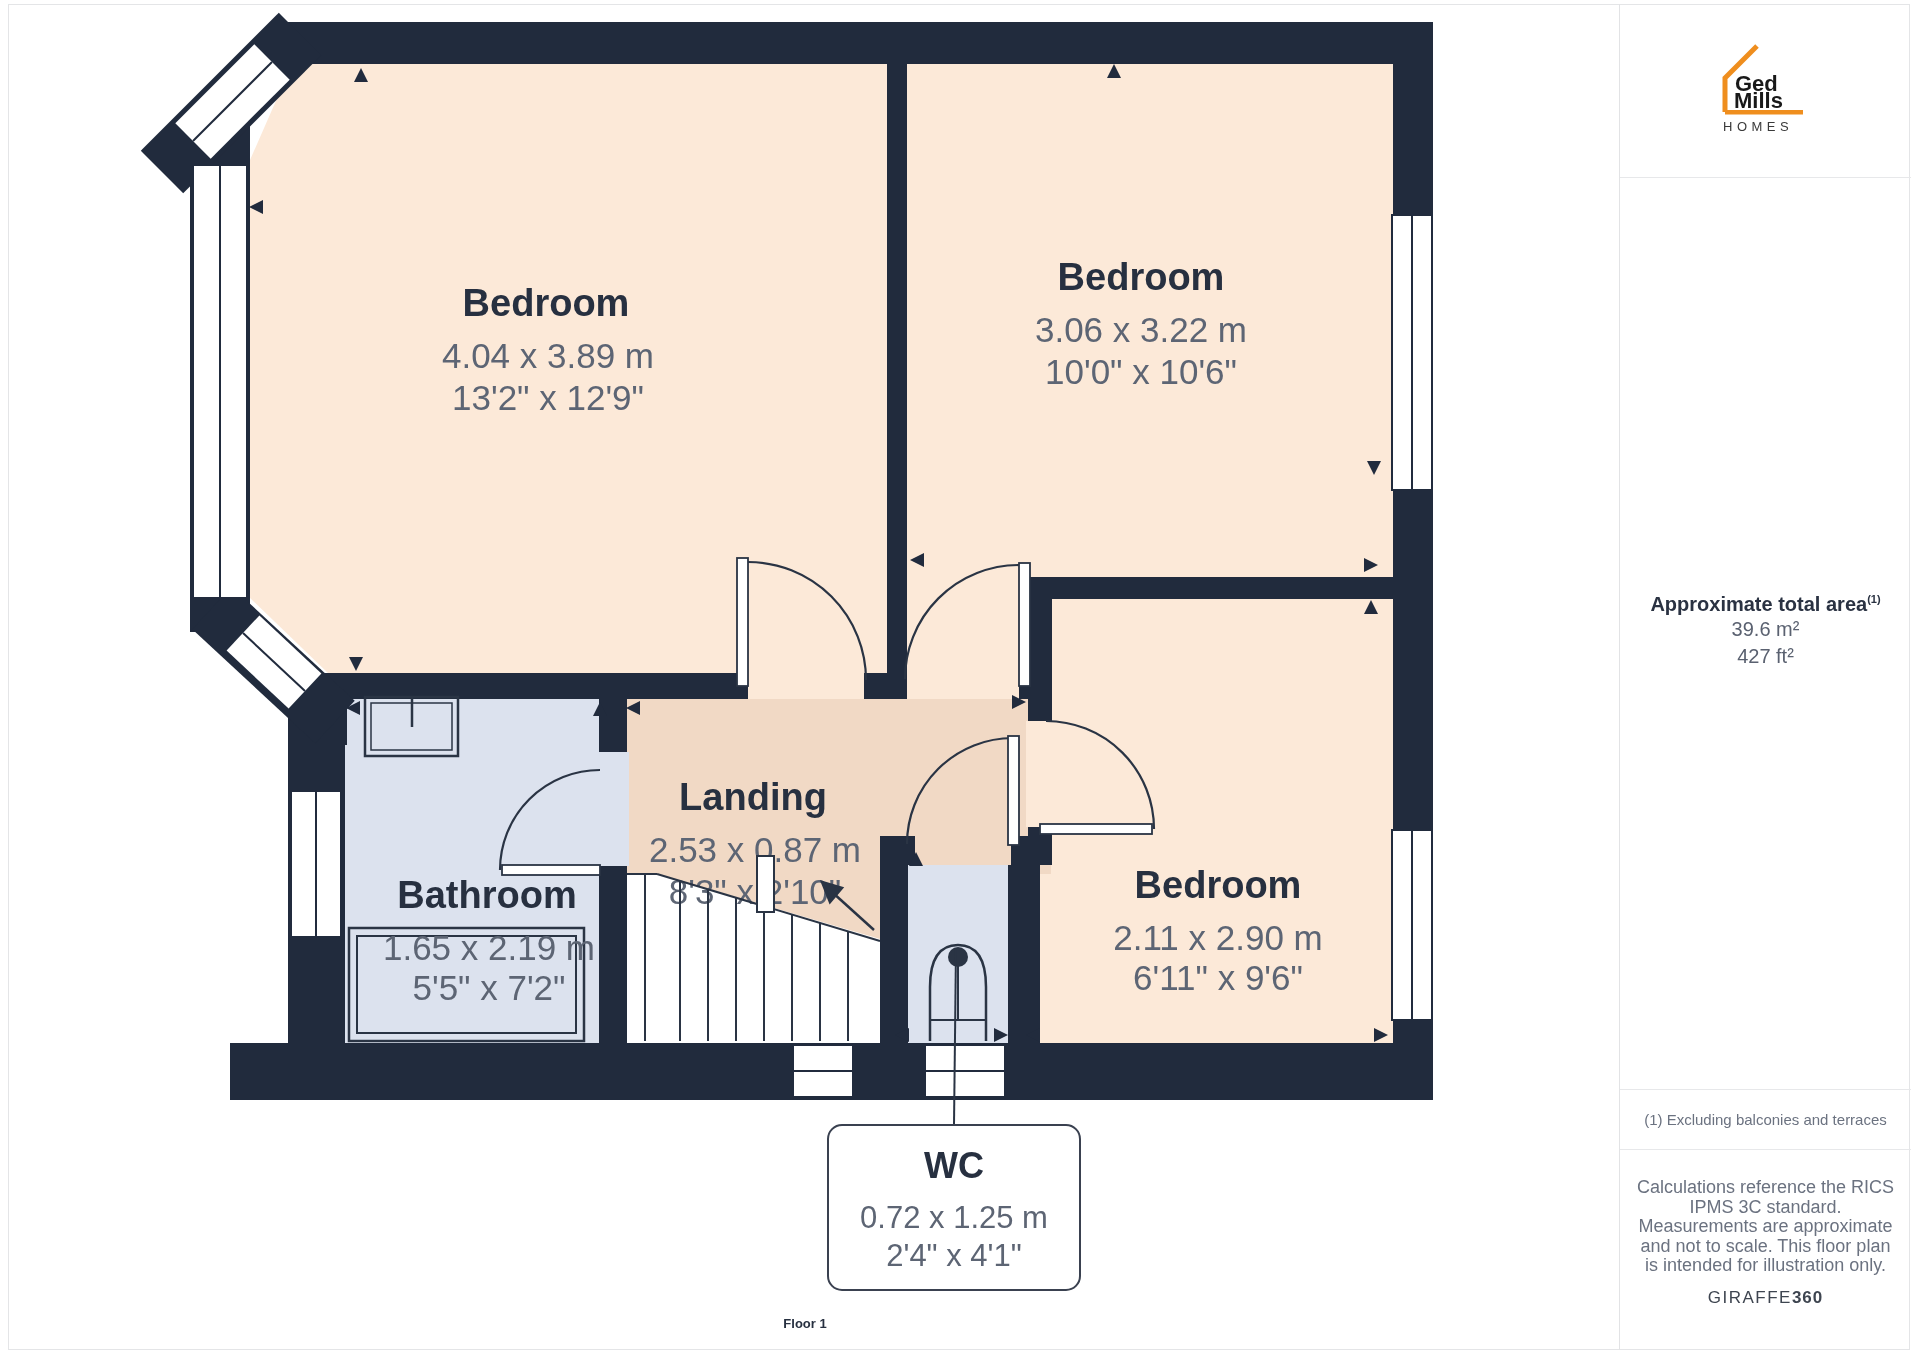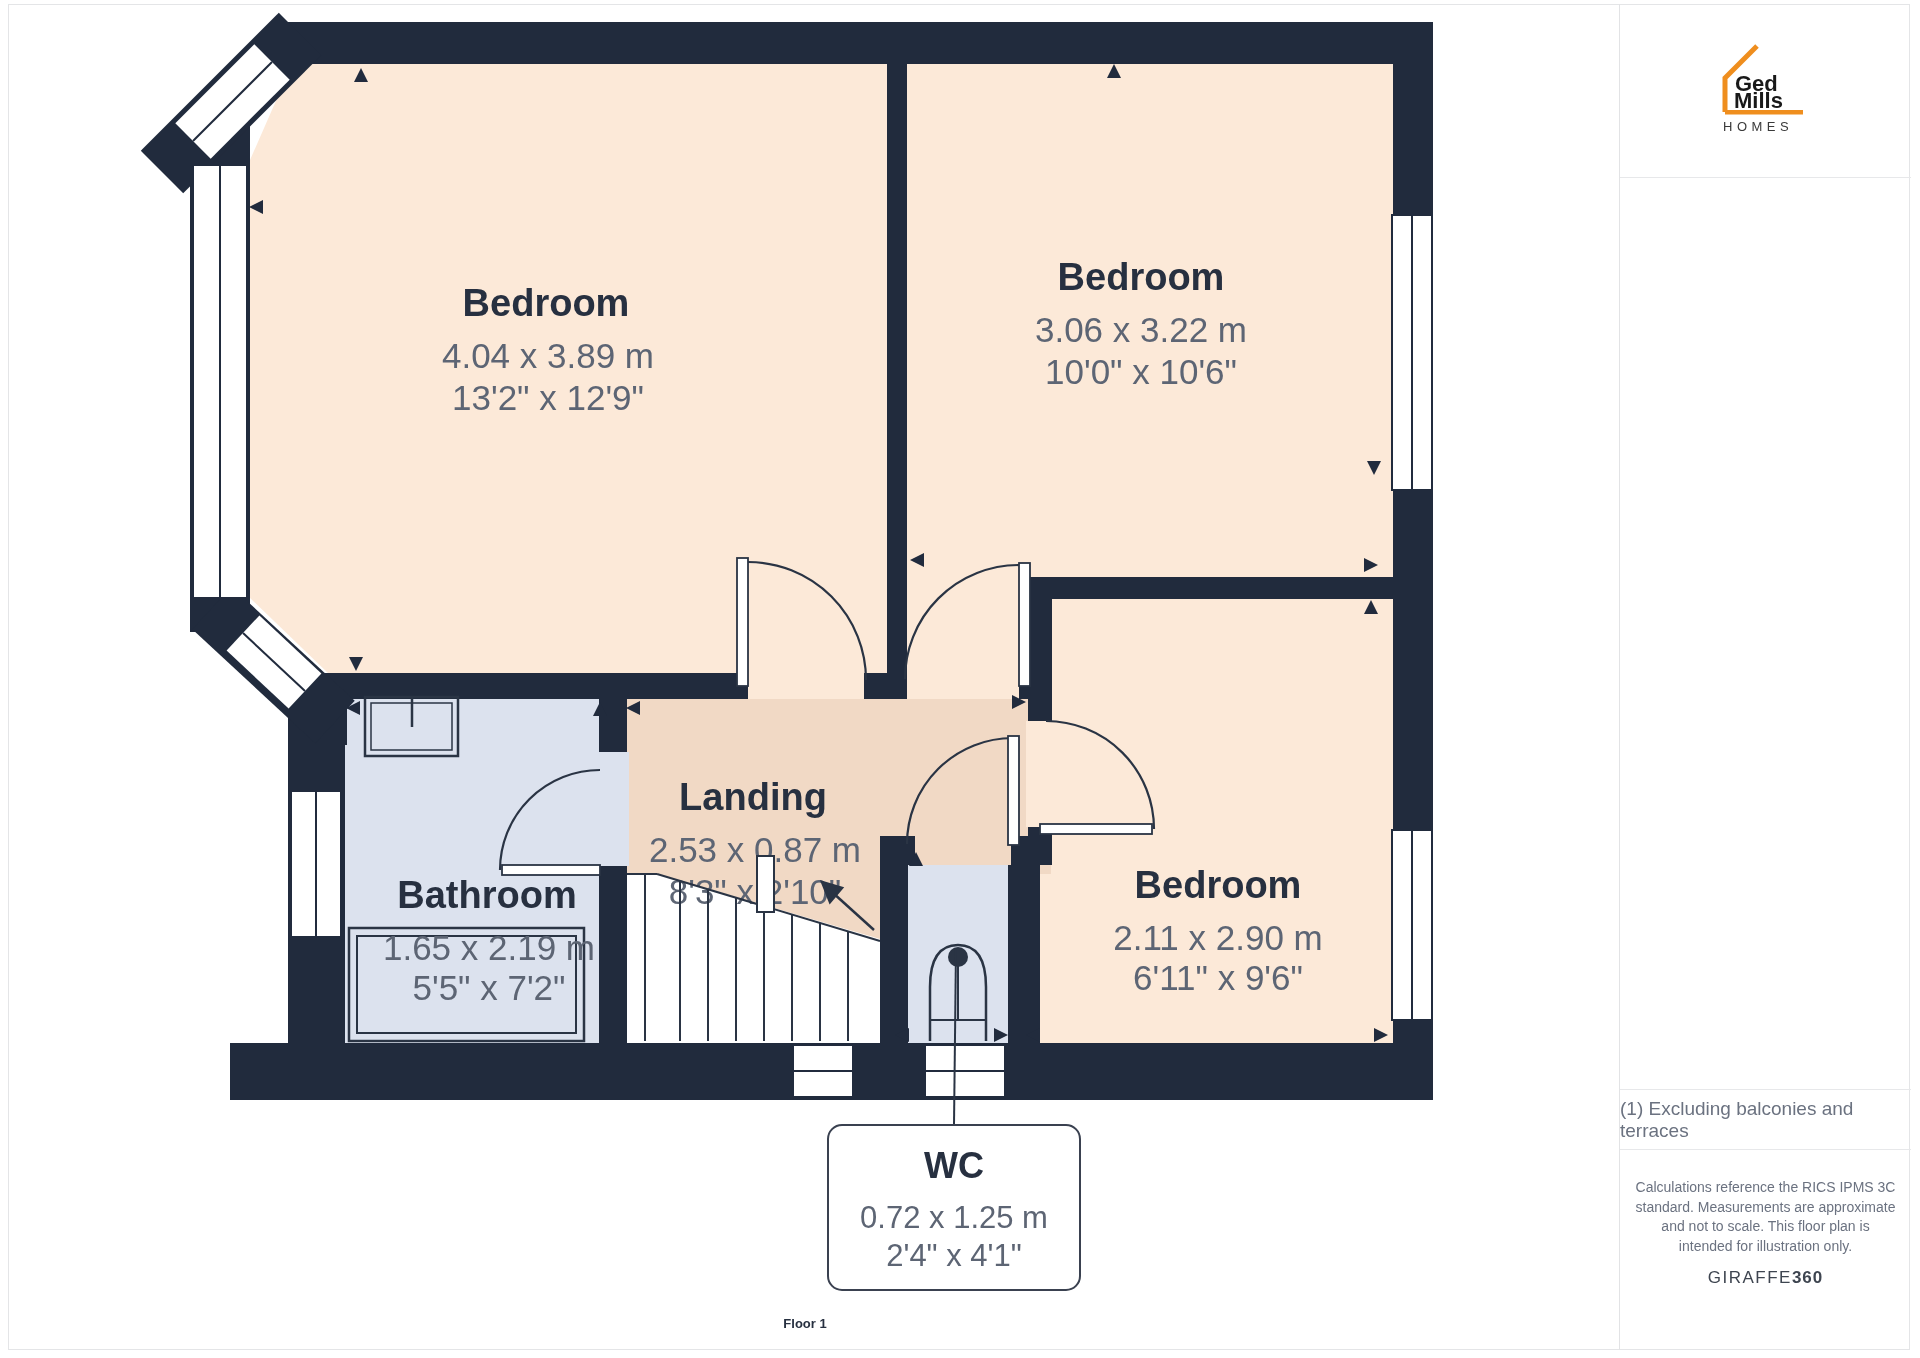--- a/index.html
+++ b/index.html
@@ -14,23 +14,23 @@
   .floor-label{position:absolute;left:745px;top:1316px;width:120px;text-align:center;font-size:13px;font-weight:700;color:#273040;}
   
   .sidebar{position:absolute;left:1619px;top:4px;width:292px;height:1346px;border-left:1px solid #e2e3e5;box-sizing:border-box;}
   .logo-box{position:absolute;top:0;left:0;width:100%;height:174px;border-bottom:1px solid #e7e8ea;box-sizing:border-box;text-align:center;}
   .logo-box svg{margin-top:30px;}
   .area-block{position:absolute;top:583px;left:0;width:100%;text-align:center;}
   .area-title{font-size:20px;font-weight:700;color:#2a3242;line-height:24px;}
   .area-title sup{font-size:11px;font-weight:700;}
   .area-val{font-size:20px;color:#5a6170;line-height:27px;}
   .area-val:first-of-type{margin-top:6px;}
-  .footnote{position:absolute;top:1085px;left:0;width:100%;height:61px;border-top:1px solid #e7e8ea;border-bottom:1px solid #e7e8ea;box-sizing:border-box;display:flex;align-items:center;justify-content:center;font-size:19px;color:#6b7280;}
+  .footnote{position:absolute;top:1085px;left:0;width:100%;height:61px;border-top:1px solid #e7e8ea;border-bottom:1px solid #e7e8ea;box-sizing:border-box;display:flex;align-items:center;justify-content:center;font-size:15px;color:#6b7280;}
   .disclaimer-box{position:absolute;top:1146px;left:0;width:100%;text-align:center;}
-  .disclaimer-box p{margin:28px 14px 12px 14px;font-size:14px;line-height:19.5px;color:#6b7280;}
+  .disclaimer-box p{margin:28px 14px 12px 14px;font-size:18px;line-height:19.5px;color:#6b7280;}
   .provider{margin-top:12px;font-size:17px;letter-spacing:1.5px;color:#3e4550;}
   .provider b{font-weight:700;letter-spacing:1px;}
 </style>
 </head>
 <body>
 
 <div class="page-border"></div>
 
 <div class="plan-wrap">
 <svg width="1560" height="1358" viewBox="0 0 1560 1358">
@@ -222,20 +222,25 @@
   <div class="logo-box">
     <svg width="110" height="110" viewBox="0 0 110 110">
       <polyline points="46,12 14,44 14,78" fill="none" stroke="#EF8E1E" stroke-width="5"></polyline>
       <rect x="14" y="76" width="78" height="4.5" fill="#EF8E1E"></rect>
       <text x="24" y="57" font-size="22" font-weight="800" fill="#191919">Ged</text>
       <text x="23" y="74" font-size="22" font-weight="800" fill="#191919">Mills</text>
       <text x="12" y="97" font-size="13" letter-spacing="4.5" fill="#3a3a3a">HOMES</text>
     </svg>
   </div>
 
+  <div class="area-block">
+    <div class="area-title"><span>Approximate total area</span><sup>(1)</sup></div>
+    <div class="area-val">39.6 m²</div>
+    <div class="area-val">427 ft²</div>
+  </div>
 
   <div class="footnote">(1) Excluding balconies and terraces</div>
 
   <div class="disclaimer-box">
     <p>Calculations reference the RICS IPMS 3C standard. Measurements are approximate and not to scale. This floor plan is intended for illustration only.</p>
     <div class="provider"><span>GIRAFFE</span><b>360</b></div>
   </div>
 </aside>
 
 </body></html>

